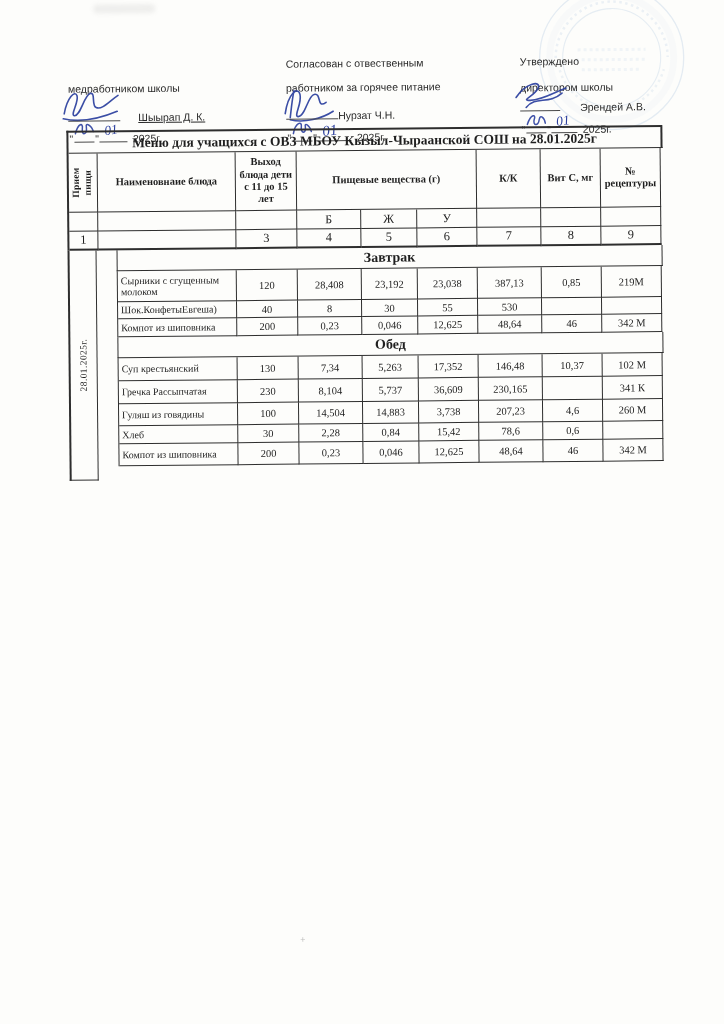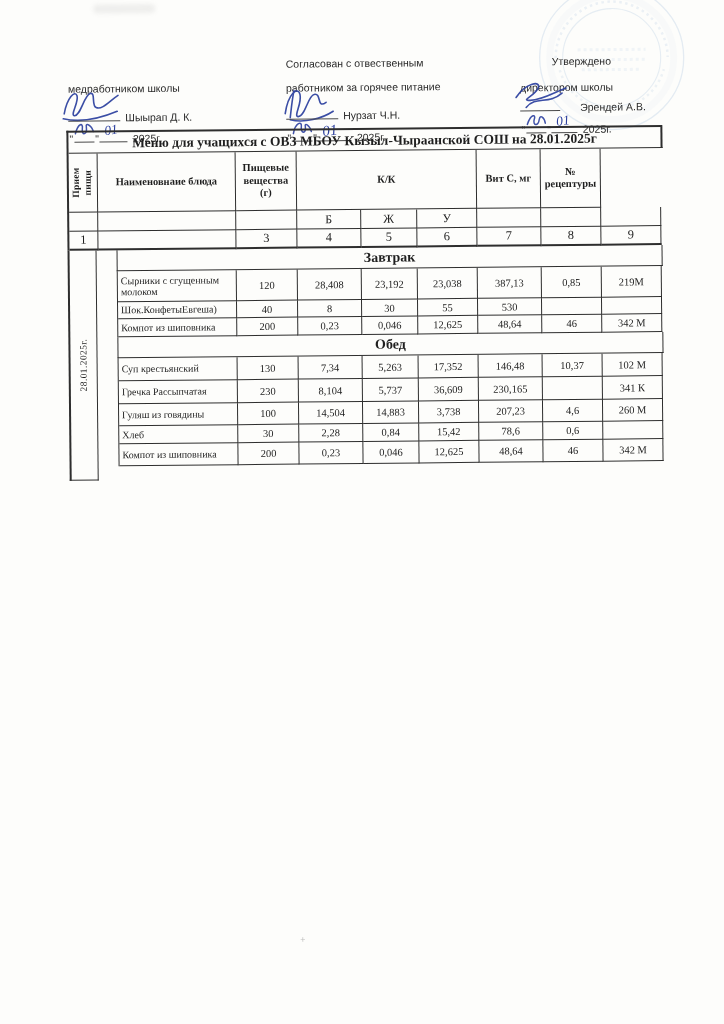--- a/index.html
+++ b/index.html
@@ -83,21 +83,21 @@
   <div class="approval" style="left:70px;top:80px;width:210px;">
     <div class="ap-line">медработником школы</div>
     <div class="sig-row">
       <svg class="sig-svg" width="62" height="36" viewBox="0 0 62 36">
         <g fill="none" stroke="#2b3f9e" stroke-width="1.6" stroke-linecap="round" opacity="0.92">
           <path d="M4 26 C7 10 15 2 17 8 C19 14 10 27 14 28 C20 29 24 8 30 6 C36 4 31 18 36 20 C42 23 50 13 58 8"></path>
           <path d="M3 31 C20 35 40 31 57 24"></path>
         </g>
       </svg>
       <span class="uline" style="width:52px;"></span>
-      <span style="margin-left:5px;">Шыырап Д. К.</span>
+      <span style="margin-left:18px;text-decoration:underline;">Шыырап Д. К.</span>
     </div>
     <div class="date-row">
       <span class="q">"</span>
       <span class="uline" style="width:20px;">
         <svg class="dayscribble" width="24" height="18" viewBox="0 0 24 18">
           <path d="M3 13 C6 2 11 2 10 8 C9 15 15 15 14 6 C13 2 19 4 21 11" fill="none" stroke="#2b3f9e" stroke-width="1.5" stroke-linecap="round" opacity="0.9"></path>
         </svg>
       </span>
       <span class="q">"</span>
       <span class="uline" style="width:28px;">
@@ -112,39 +112,39 @@
     <div class="ap-line" style="margin-top:11px;">работником за горячее питание</div>
     <div class="sig-row">
       <svg class="sig-svg" width="58" height="38" viewBox="0 0 58 38">
         <g fill="none" stroke="#2b3f9e" stroke-width="1.6" stroke-linecap="round" opacity="0.92">
           <path d="M7 28 C10 8 20 0 22 9 C24 18 15 31 20 31 C27 31 30 10 36 9 C44 7 38 24 48 17"></path>
           <path d="M12 34 C26 38 44 33 55 26"></path>
           <path d="M16 5 C14 14 13 24 12 32"></path>
         </g>
       </svg>
       <span class="uline" style="width:52px;"></span>
-      <span style="margin-left:5px;">Нурзат Ч.Н.</span>
+      <span style="">Нурзат Ч.Н.</span>
     </div>
     <div class="date-row">
       <span class="q">"</span>
       <span class="uline" style="width:20px;">
         <svg class="dayscribble" width="24" height="18" viewBox="0 0 24 18">
           <path d="M3 14 C5 3 12 1 11 7 C10 14 16 15 15 7 C14 3 19 5 21 12" fill="none" stroke="#2b3f9e" stroke-width="1.5" stroke-linecap="round" opacity="0.9"></path>
         </svg>
       </span>
       <span class="q">"</span>
       <span class="uline" style="width:34px;">
         <span class="hand" style="font-size:15px;">01</span>
       </span>
       <span class="yr">2025г.</span>
     </div>
   </div>
 
   <div class="approval" style="left:522px;top:57px;width:160px;">
-    <div class="ap-line" style="margin-left:32px;">Утверждено</div>
+    <div class="ap-line" style="">Утверждено</div>
     <div class="ap-line" style="margin-top:13px;">директором школы</div>
     <div class="sig-row" style="margin-top:6px;">
       <svg class="sig-svg" width="56" height="34" viewBox="0 0 56 34">
         <g fill="none" stroke="#2b3f9e" stroke-width="1.6" stroke-linecap="round" opacity="0.92">
           <path d="M4 20 C14 5 30 3 26 11 C22 19 8 23 18 23 C30 23 43 15 54 11"></path>
           <path d="M14 30 C24 18 36 28 50 16"></path>
         </g>
       </svg>
       <span class="uline" style="width:40px;"></span>
       <span style="margin-left:20px;">Эрендей А.В.</span>
@@ -166,20 +166,21 @@
 
   <div class="menu-table">
     <div class="t-top">
       <div class="t-title">Меню для учащихся с ОВЗ  МБОУ Кызыл-Чыраанской СОШ на 28.01.2025г</div>
 
       <div class="gridH hd">
         <div class="cell">
           <span class="vhead">Прием пищи</span>
         </div>
         <div class="cell">Наименовнаие блюда</div>
+        <div class="cell">Выход блюда дети с 11 до 15 лет</div>
         <div class="cell">Пищевые вещества (г)</div>
         <div class="cell">К/К</div>
         <div class="cell">Вит С, мг</div>
         <div class="cell">№ рецептуры</div>
       </div>
 
       <div class="grid9 bju">
         <div class="cell"></div>
         <div class="cell"></div>
         <div class="cell"></div>

